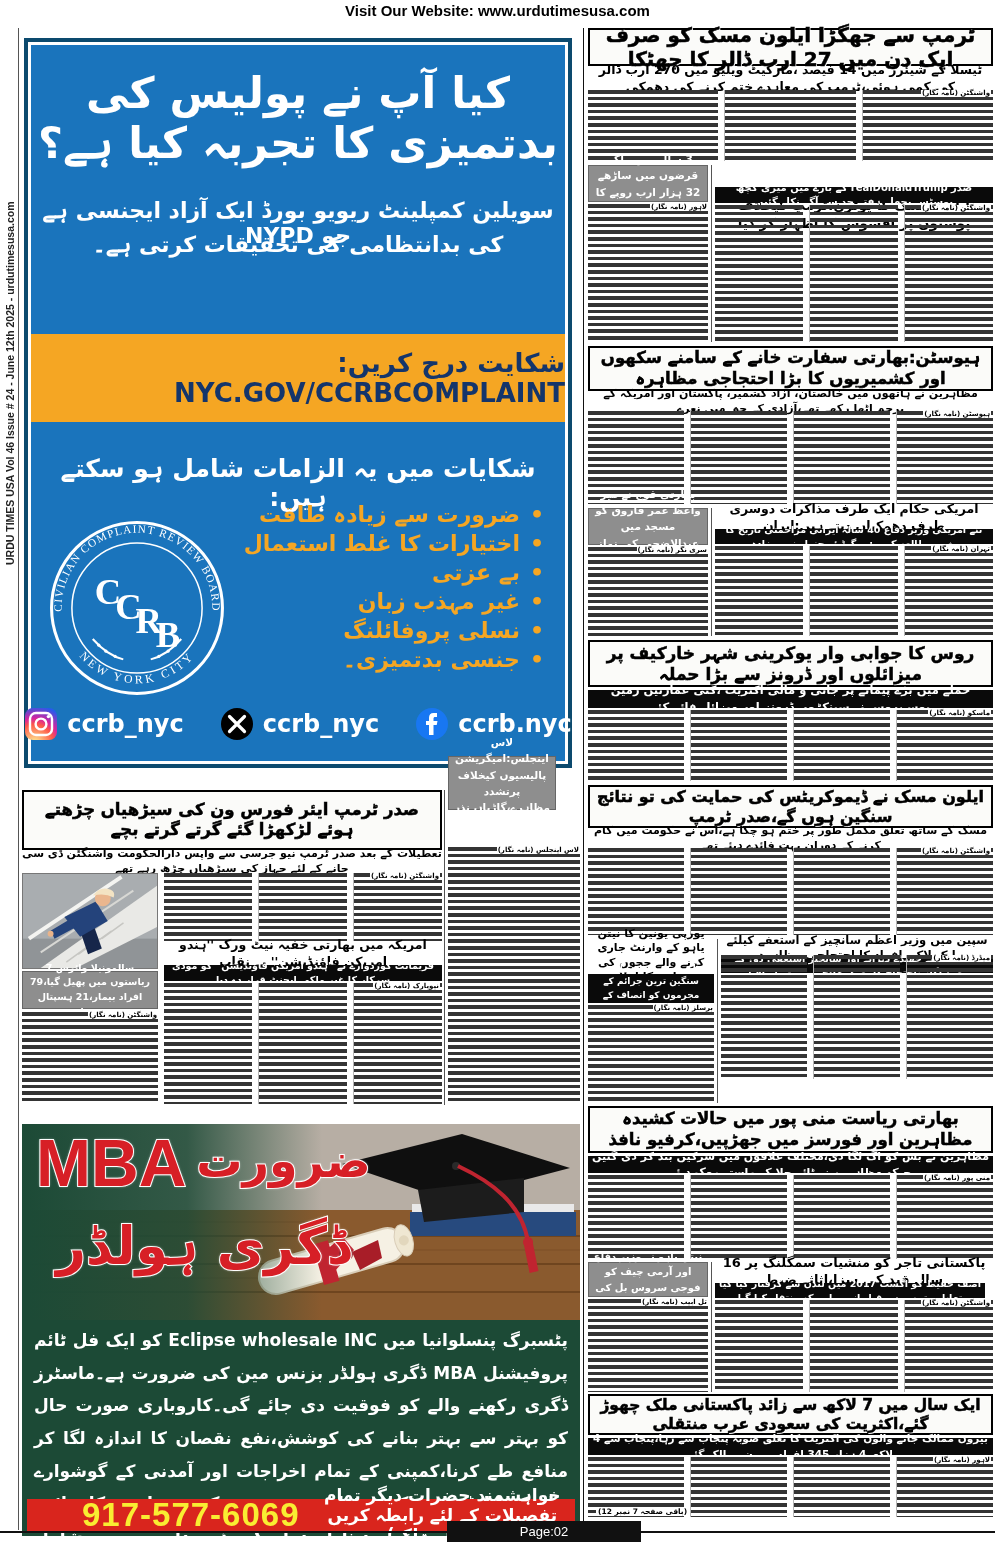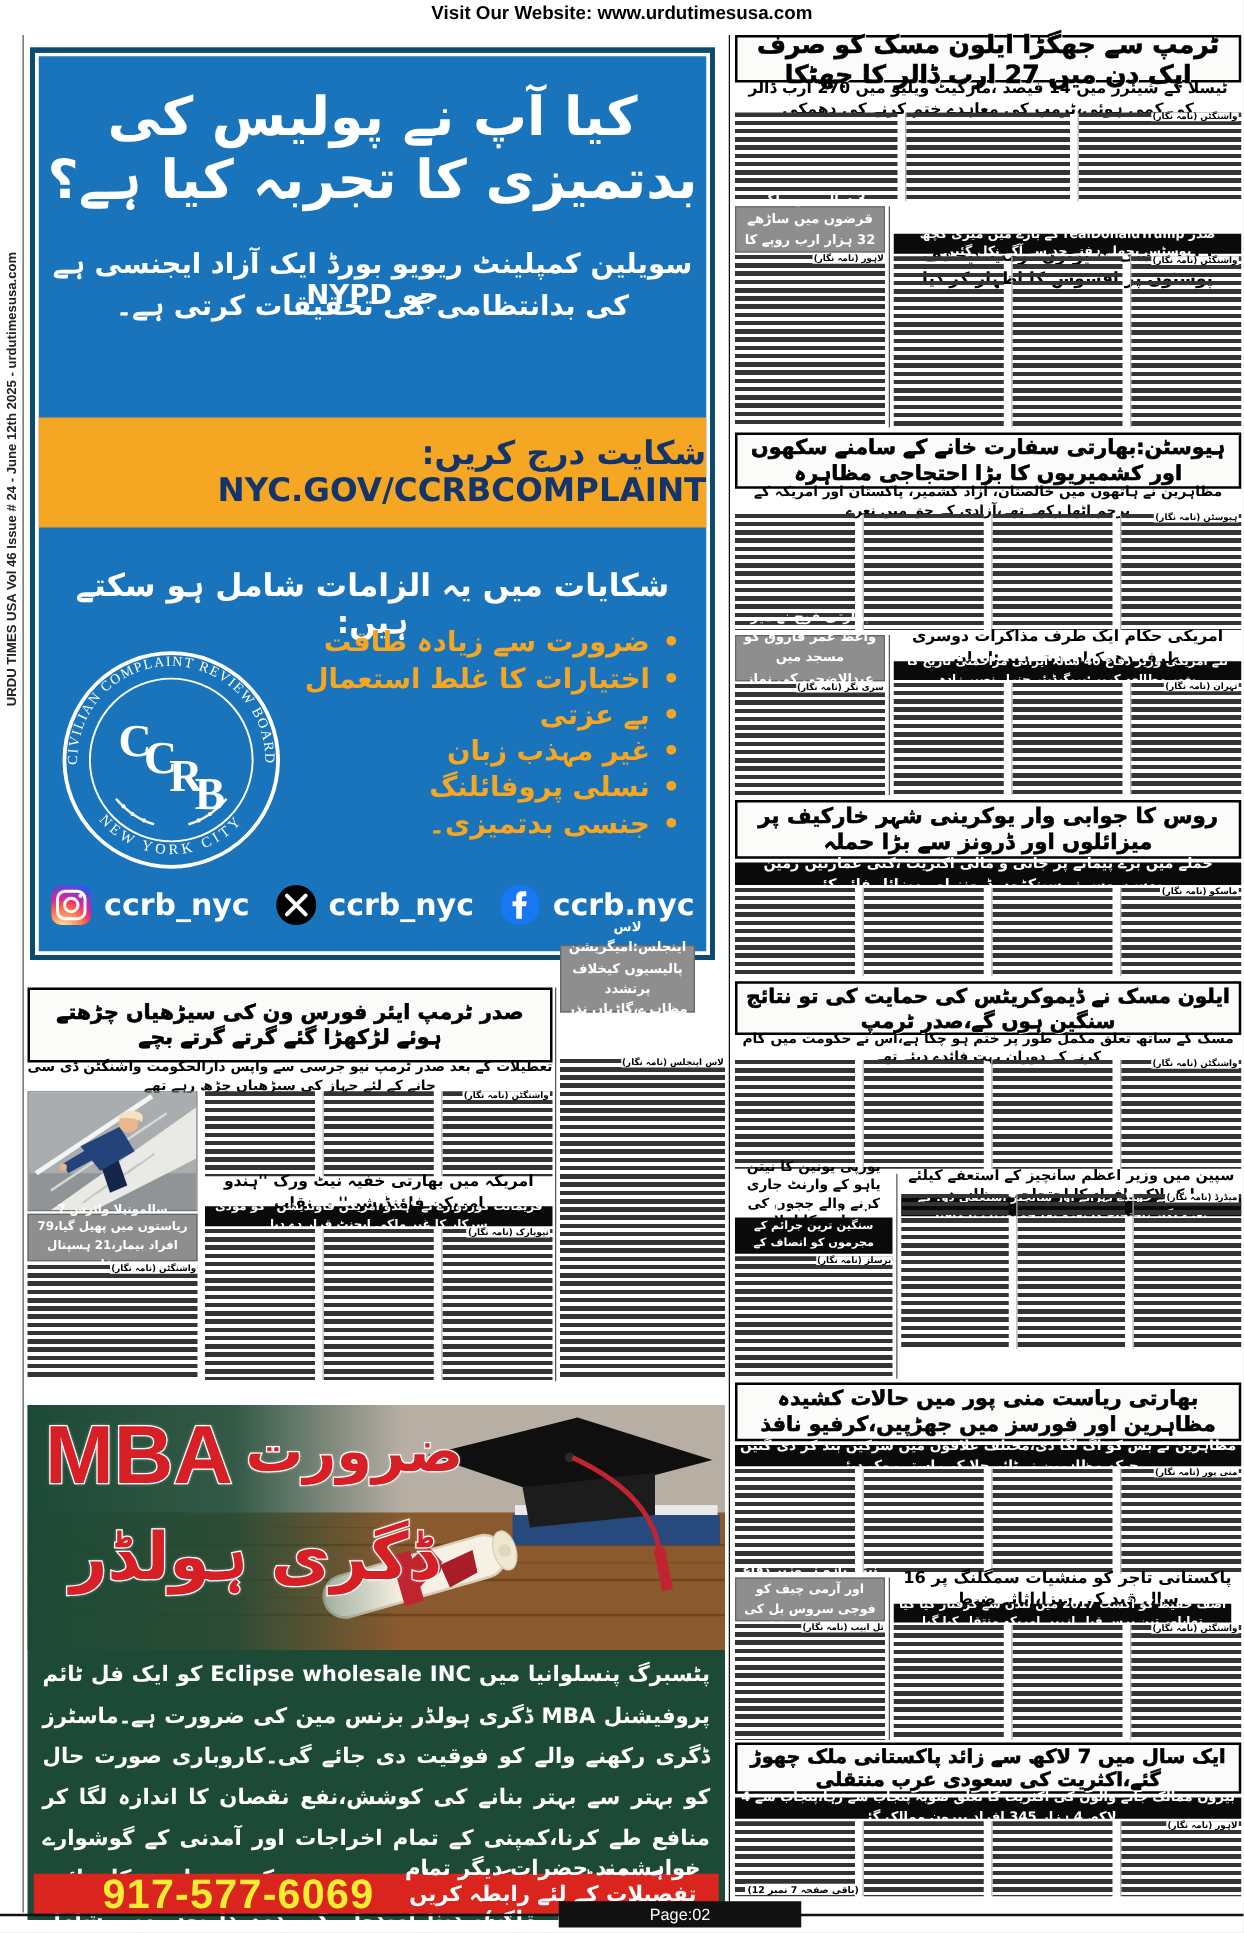--- a/index.html
+++ b/index.html
@@ -22,21 +22,21 @@
   .col:last-child{border-left:none;margin-left:0;}
   .col1{background:repeating-linear-gradient(to bottom,#343434 0 3.6px,transparent 3.6px 6.6px);}
   .dateline{position:relative;z-index:1;float:right;background:#fff;color:#000;font-size:7px;font-weight:700;direction:rtl;padding:0 1px;line-height:7px;}
   .tail{position:absolute;left:8px;bottom:1px;font-size:7.5px;font-weight:700;background:#fff;direction:rtl;padding:0 2px;z-index:1;}
   
   #ccrb{background:#1a74bc;border:4px solid #0c4a6e;box-shadow:inset 0 0 0 3px #ffffff;}
   .adh{left:0;width:100%;text-align:center;color:#fff;font-weight:800;direction:rtl;}
   .yellowband{left:3px;right:3px;background:#f5a623;color:#14356b;font-weight:800;display:flex;align-items:center;justify-content:center;direction:rtl;}
   .bullets{list-style:none;margin:0;padding:0 10px 0 0;direction:rtl;color:#f5a623;font-size:22px;font-weight:700;line-height:29px;}
   .bullets li::before{content:"•";margin-left:10px;color:#f5a623;}
-  .socrow{display:flex;justify-content:center;align-items:center;gap:20px;color:#fff;}
+  .socrow{display:flex;justify-content:center;align-items:center;gap:36px;color:#fff;}
   .socitem{display:flex;align-items:center;gap:9px;font-size:24px;font-weight:600;color:#fff;}
   
   #mba{background:#1c4a36;}
   .mba-red{color:#d71f26;font-weight:900;-webkit-text-stroke:2px #ffffff;paint-order:stroke fill;text-shadow:0 0 3px rgba(255,255,255,.9);line-height:1;}
   #mba-body{color:#fff;direction:rtl;text-align:justify;font-size:17px;line-height:1.92;font-weight:600;}
   #mba-contact{background:#d9251d;display:flex;align-items:center;}
   #mba-phone{color:#f9ed32;font-size:33px;font-weight:900;padding:0 10px;letter-spacing:1px;font-family:"Liberation Sans",sans-serif;}
   #mba-contact-text{flex:1;color:#fff;font-size:17px;font-weight:700;direction:rtl;text-align:center;}
   .badge{background:#111;color:#fff;display:flex;align-items:center;justify-content:center;font-size:13px;font-family:"Liberation Sans",sans-serif;}
 </style>

